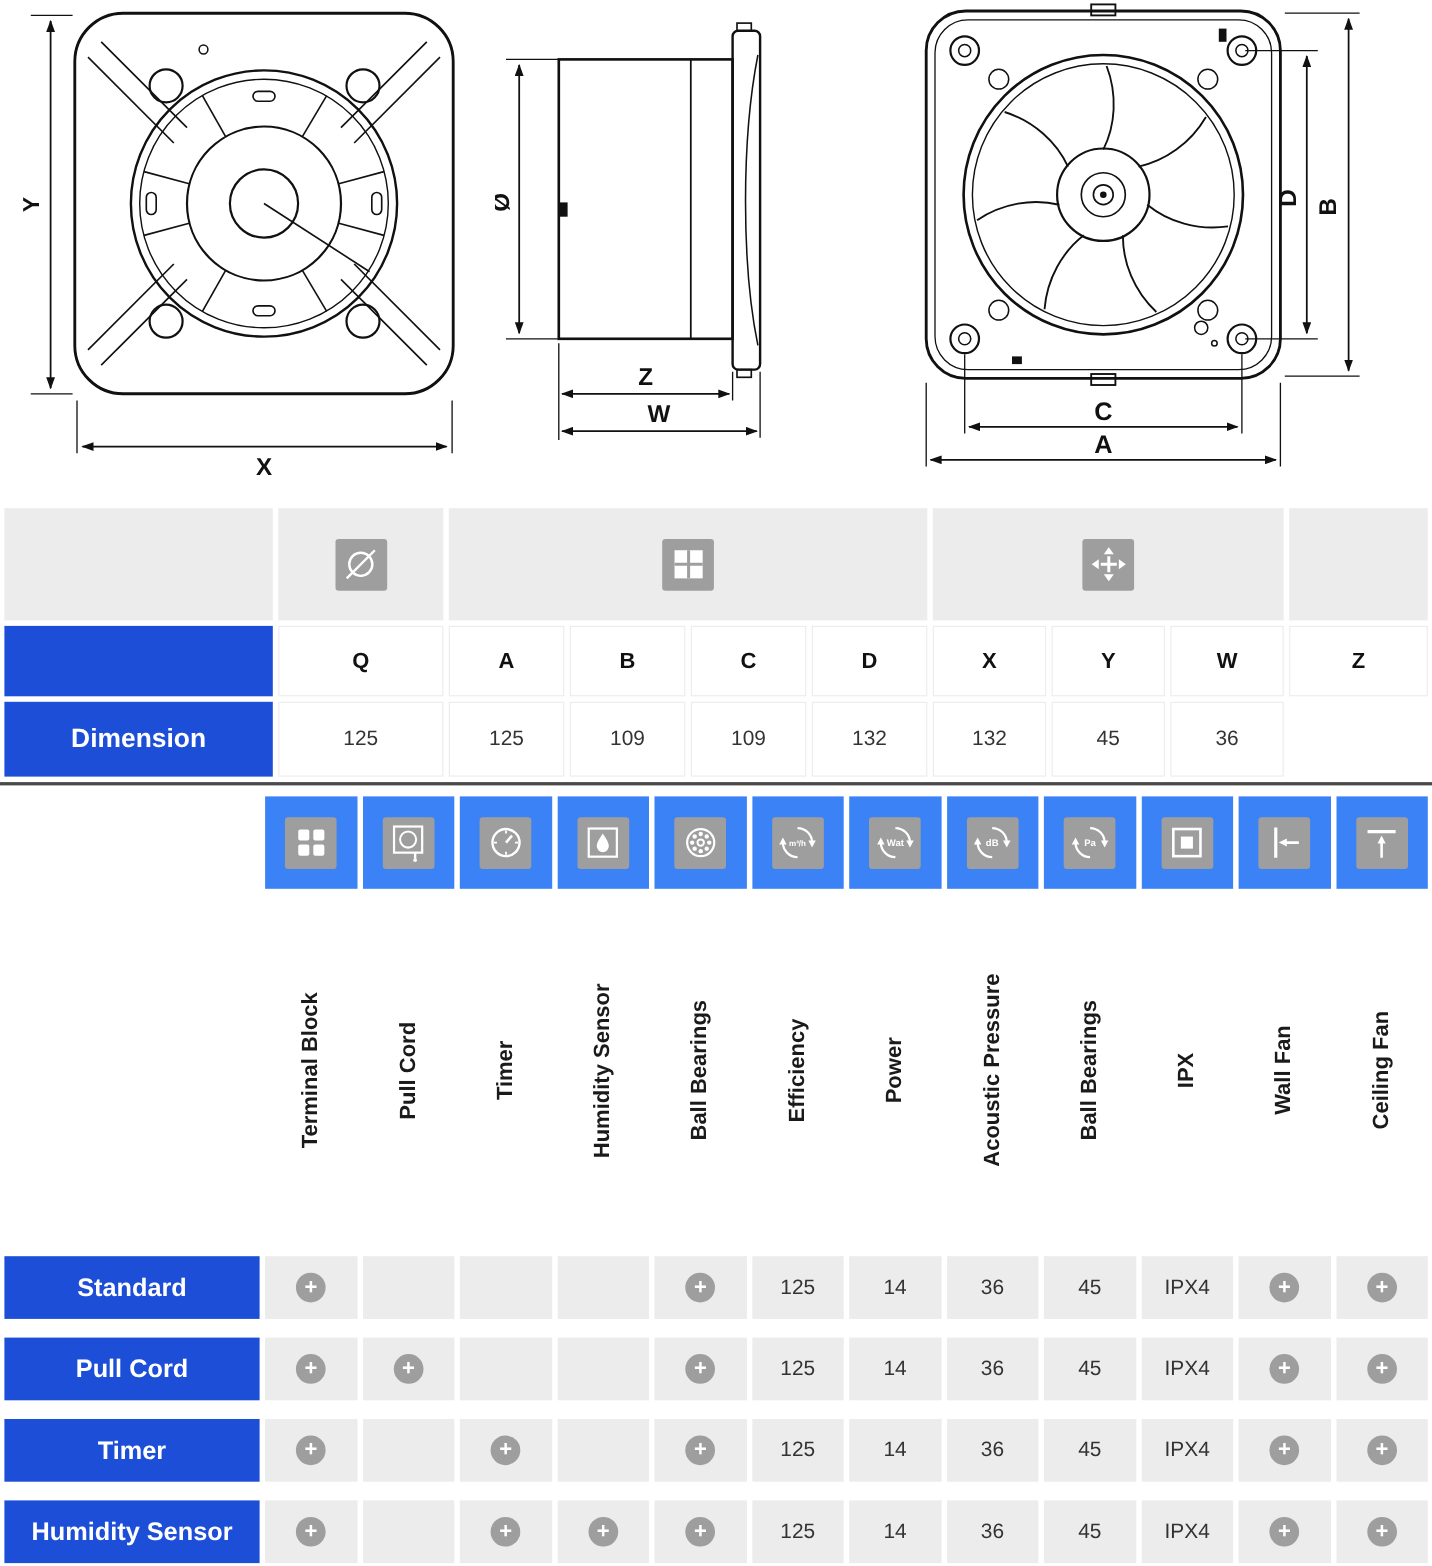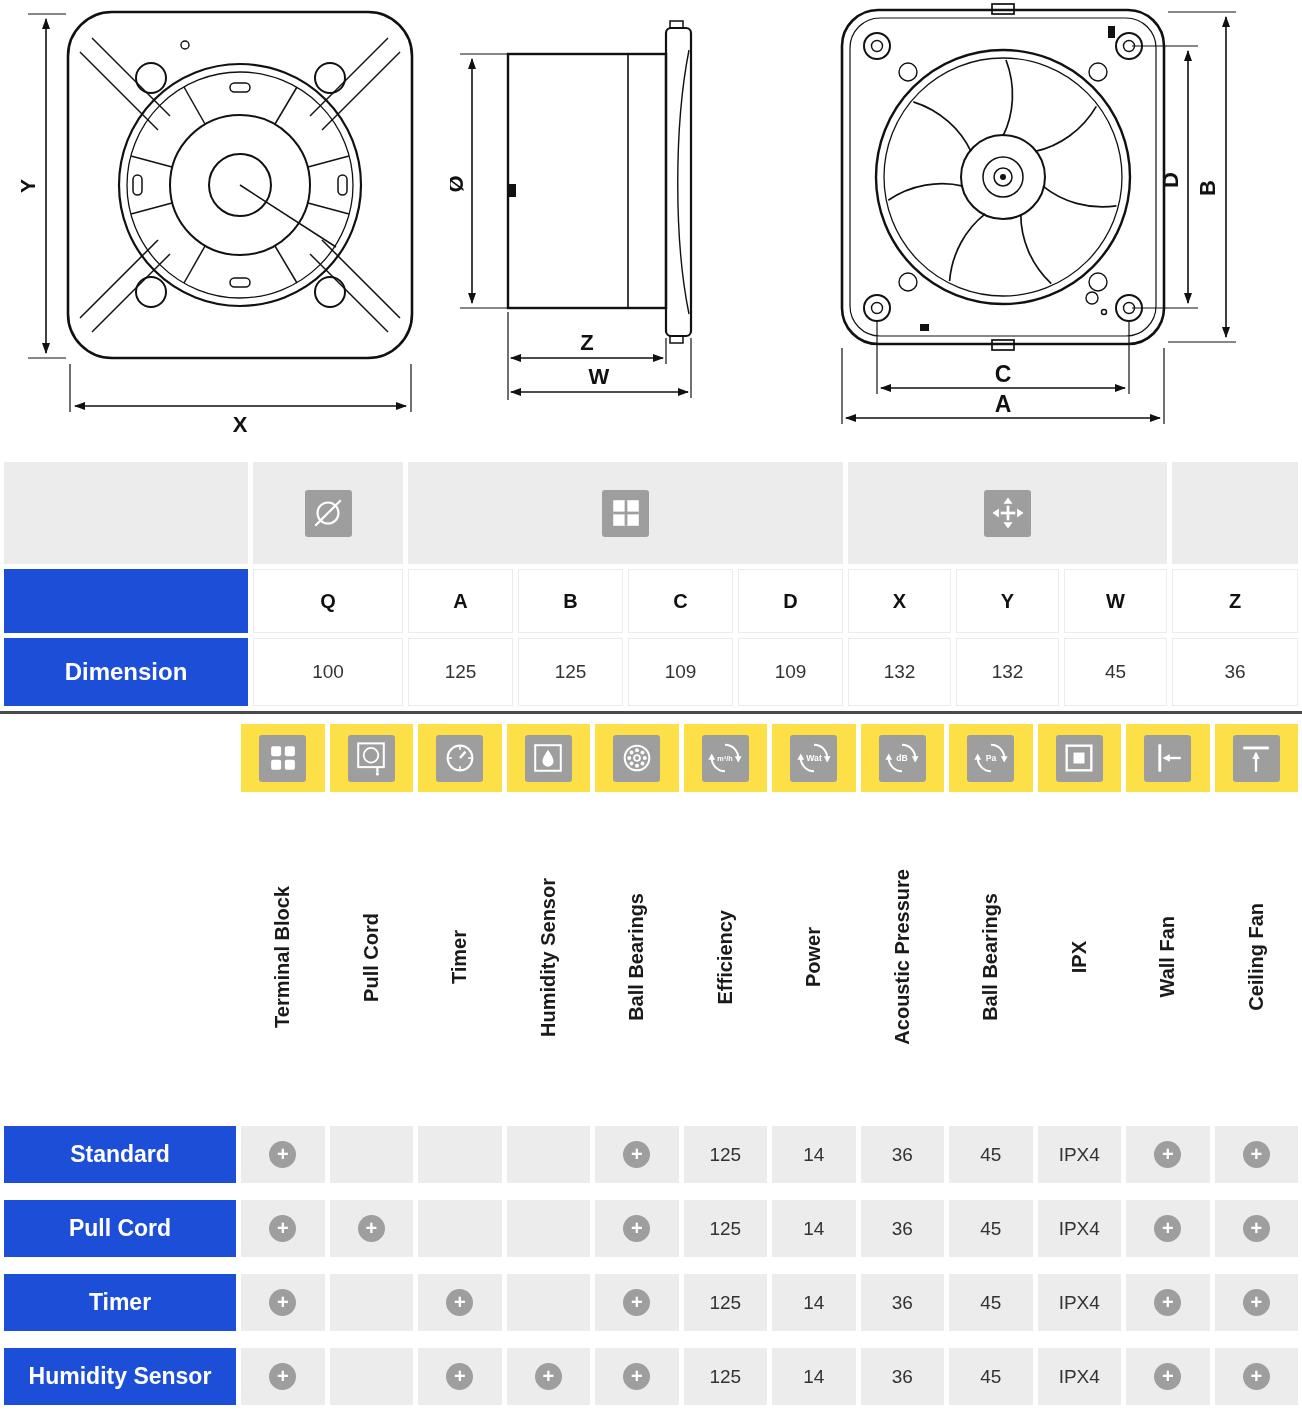--- a/index.html
+++ b/index.html
@@ -55,21 +55,21 @@
   
   .feat { border-top: 3px solid #4a4a4a; margin-top: 2px; padding-top: 10px; }
   .ft-grid {
     display: grid;
     grid-template-columns: 232px repeat(12, 1fr);
     gap: 5px;
     padding: 0 4px;
     margin-bottom: 6px;
   }
   .fcell { display: flex; align-items: center; justify-content: center; }
-  #ft-icon-row .fcell { height: 68px; background: #fde047; }
+  #ft-icon-row .fcell { height: 84px; background: #3b82f6; }
   #ft-label-row { margin-bottom: 10px; }
   #ft-label-row .fcell { height: 318px; background: #fff; }
   .vlabel {
     writing-mode: vertical-rl;
     transform: rotate(180deg);
     font-weight: 700; font-size: 20px; color: #1a1a1a; white-space: nowrap;
   }
   .ft-row { margin-bottom: 17px; }
   .ft-row .fcell { height: 57px; background: #ececec; font-size: 19px; color: #333; }
   .ft-row .blue-cell { font-size: 23px; line-height: 1.08; text-align: center; padding: 0 14px; }
@@ -277,21 +277,20 @@
       <div class="txt-cell">B</div>
       <div class="txt-cell">C</div>
       <div class="txt-cell">D</div>
       <div class="txt-cell">X</div>
       <div class="txt-cell">Y</div>
       <div class="txt-cell">W</div>
       <div class="txt-cell">Z</div>
     </div>
   <div class="dt-grid dt-values" id="dt-values">
     <div class="blue-cell">Dimension</div>
-  <div class="txt-cell">100</div>
       <div class="txt-cell">125</div>
       <div class="txt-cell">125</div>
       <div class="txt-cell">109</div>
       <div class="txt-cell">109</div>
       <div class="txt-cell">132</div>
       <div class="txt-cell">132</div>
       <div class="txt-cell">45</div>
       <div class="txt-cell">36</div>
     </div>
 </section>

